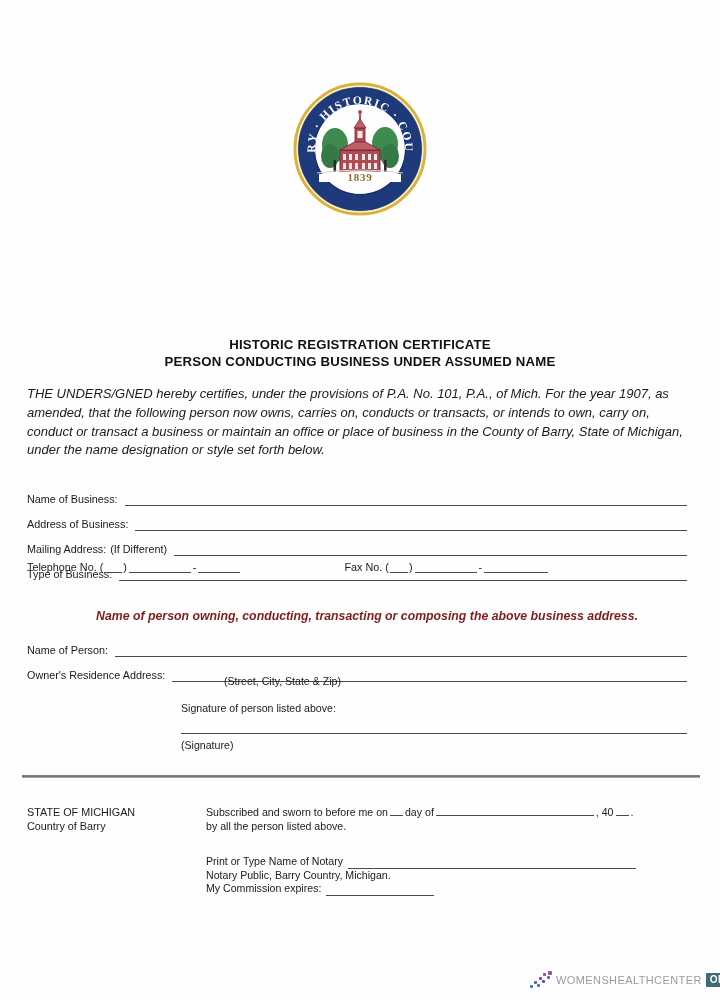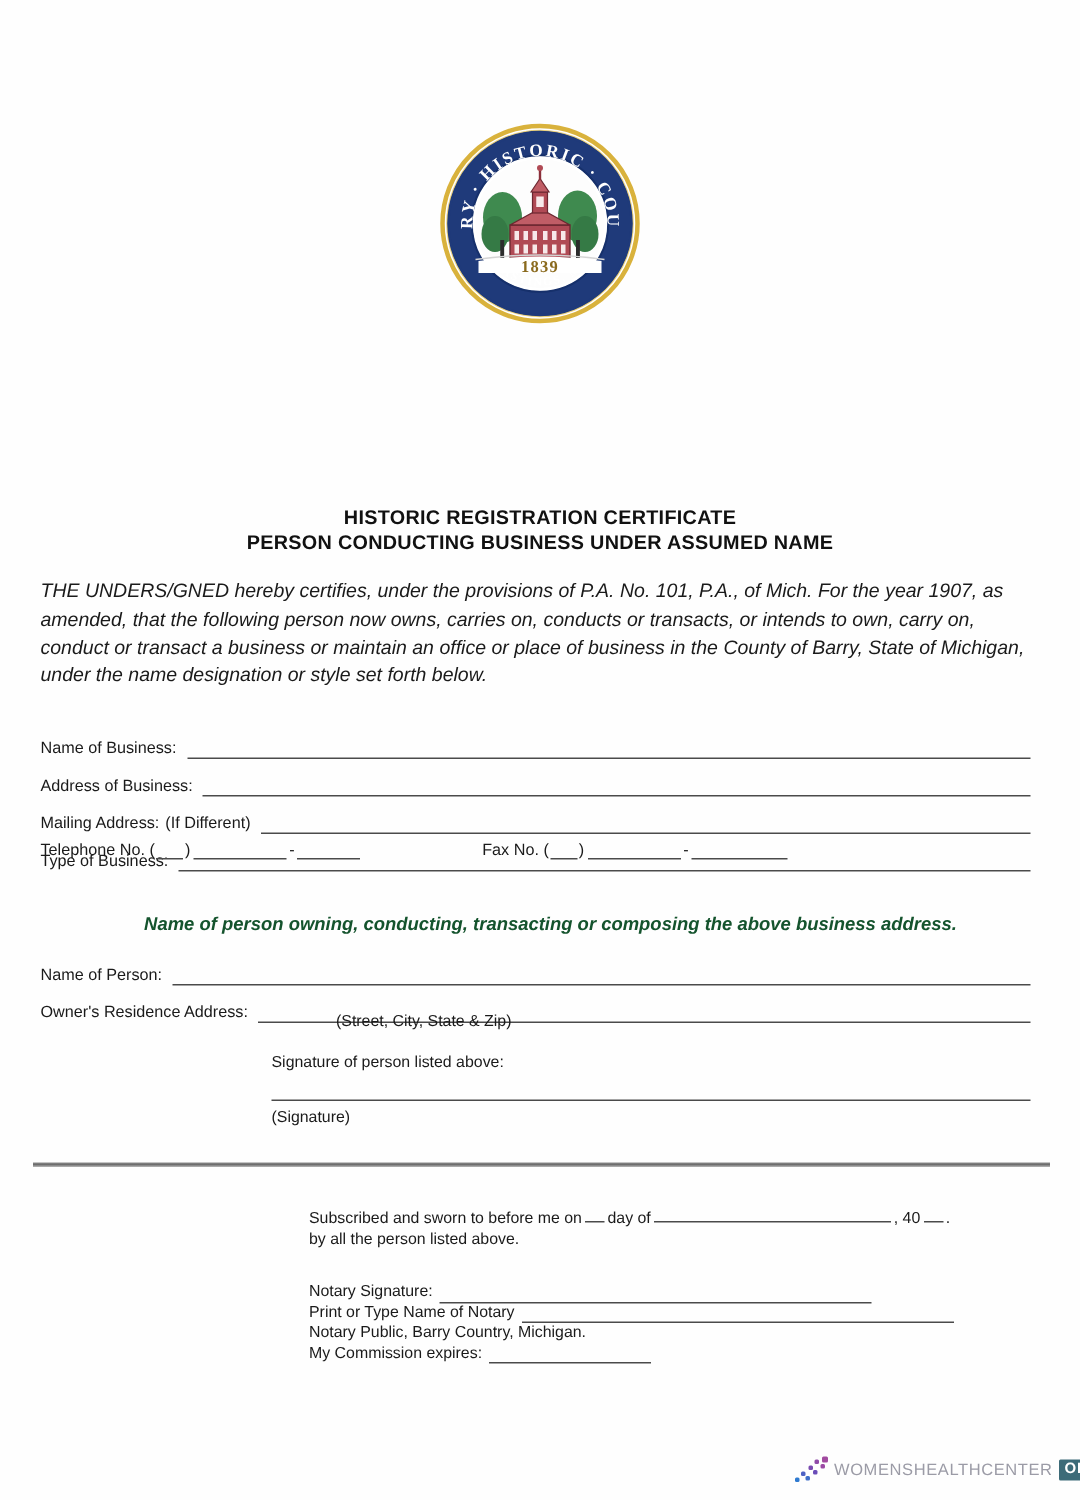--- a/index.html
+++ b/index.html
@@ -140,42 +140,42 @@
     display: flex;
     align-items: flex-end;
     font-size: 10.8px;
     color: #1a1a1a;
   }
   .tel-block, .fax-block {
     display: flex;
     align-items: flex-end;
     white-space: nowrap;
   }
-  .fax-block { margin-left: 81px; }
+  .fax-block { margin-left: 104px; }
   .mini-rule {
     display: inline-block;
     border-bottom: 1.3px solid #4a4a4a;
     height: 10px;
   }
   .u-area { width: 18px; margin: 0 1px; }
   .u-mid  { width: 62px; margin: 0 2px; }
   .u-end  { width: 42px; margin-left: 2px; }
   .u-end-l { width: 64px; margin-left: 2px; }
 
   
   .subhead {
     position: absolute;
     top: 609px;
     left: 0;
     width: 720px;
     text-align: center;
     font-size: 12.3px;
     font-weight: bold;
     font-style: italic;
-    color: #14532d;
+    color: #7f1d1d;
     padding-left: 14px;
     box-sizing: border-box;
   }
 
   
   .person-fields {
     position: absolute;
     top: 632px;
     left: 27px;
     width: 660px;
@@ -439,33 +439,33 @@
     </div>
   </div>
 
   <div class="sub-note note-street">(Street, City, State &amp; Zip)</div>
   <div class="sub-note note-sig-of">Signature of person listed above:</div>
   <div class="sig-line"></div>
   <div class="sub-note note-sig">(Signature)</div>
 
   <div class="divider"></div>
 
+  <div class="state-block">
+    <div>STATE OF MICHIGAN</div>
+    <div>Country of Barry</div>
+  </div>
 
   <div class="sworn-block">
     <div>
       <span>Subscribed and sworn to before me on</span><span class="day-rule"></span><span>day of</span><span class="sworn-rule"></span><span>, 40</span><span class="yr-rule"></span><span>.</span>
     </div>
     <div>by all the person listed above.</div>
   </div>
 
   <div class="notary-block">
-    <div class="notary-row">
-      <span>Notary Signature:</span>
-      <span class="nr-rule nr-sig"></span>
-    </div>
     <div class="notary-row">
       <span>Print or Type Name of Notary</span>
       <span class="nr-rule nr-print"></span>
     </div>
     <div class="notary-row">
       <span>Notary Public, Barry Country, Michigan.</span>
     </div>
     <div class="notary-row">
       <span>My Commission expires:</span>
       <span class="nr-rule nr-exp"></span>

